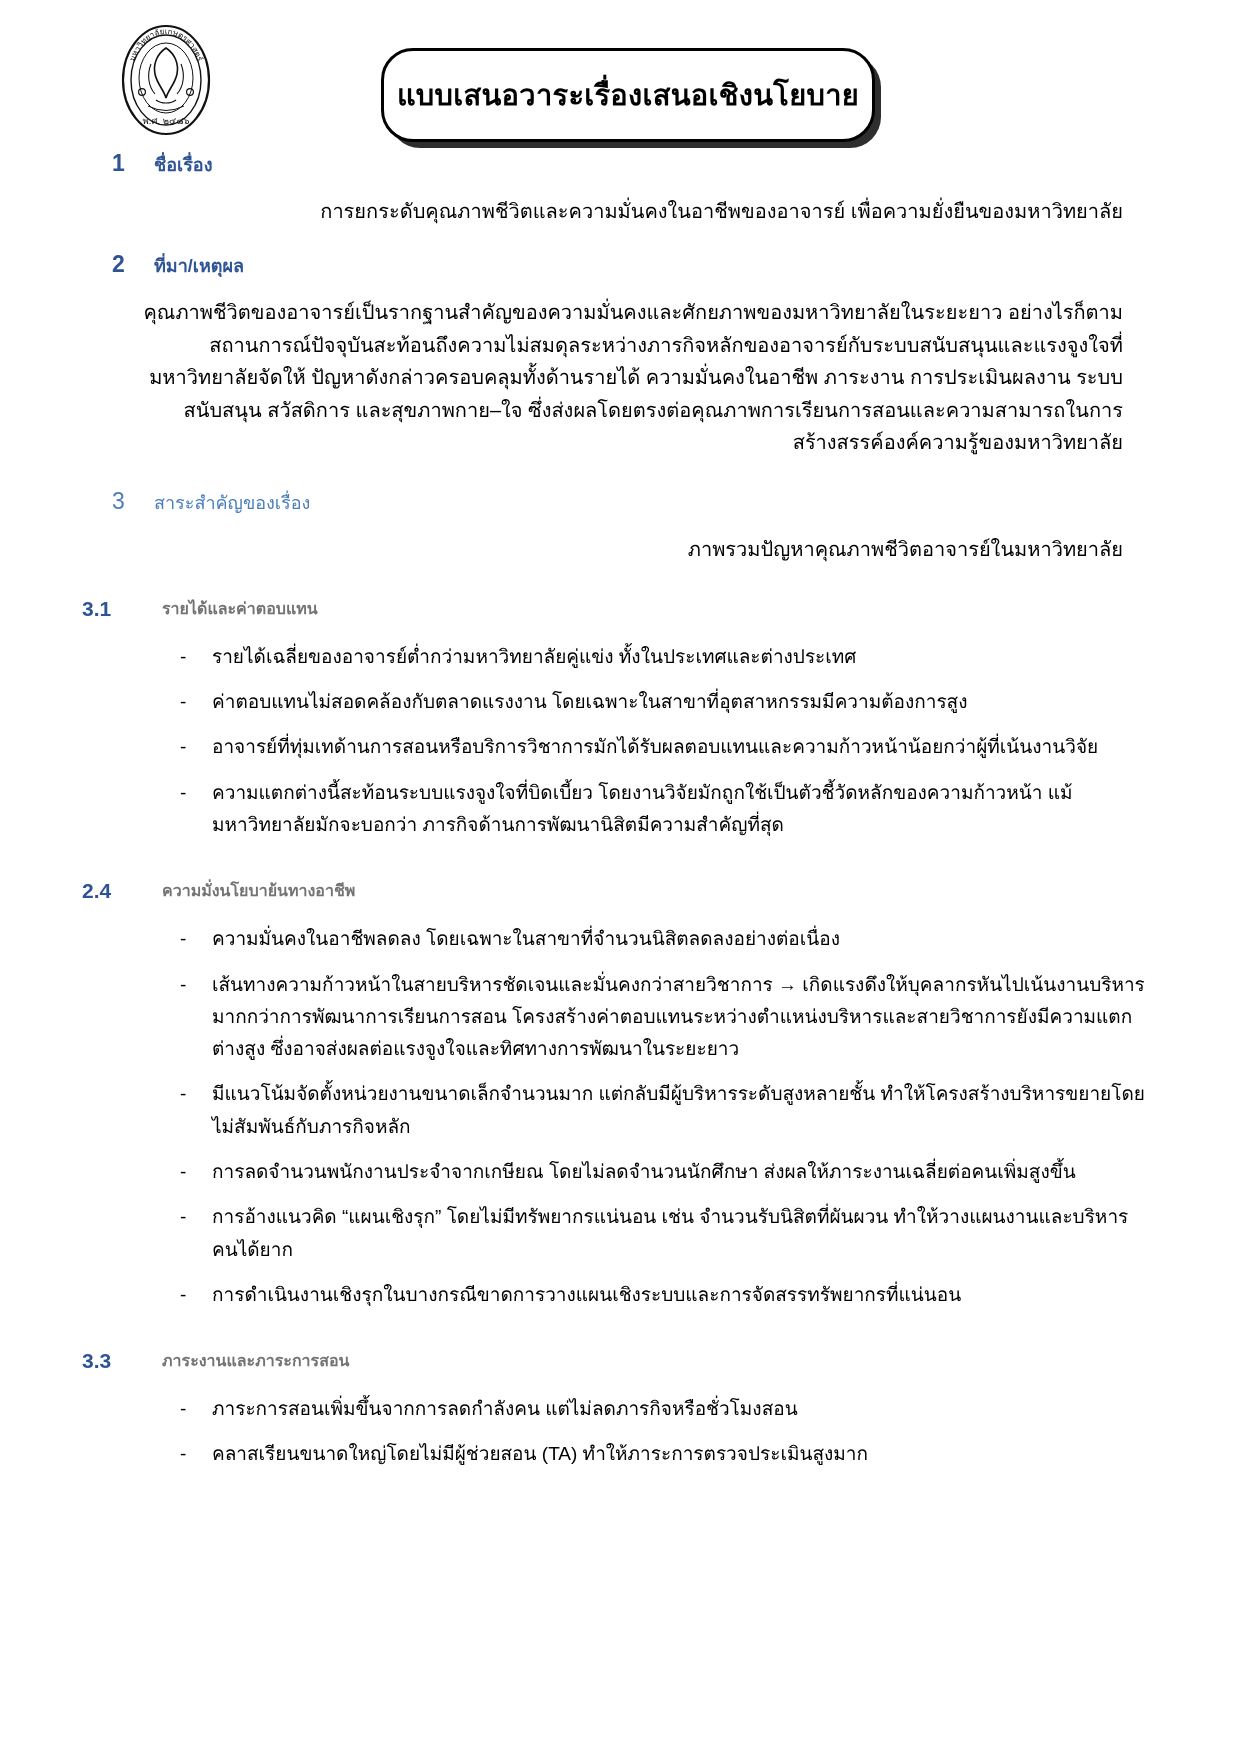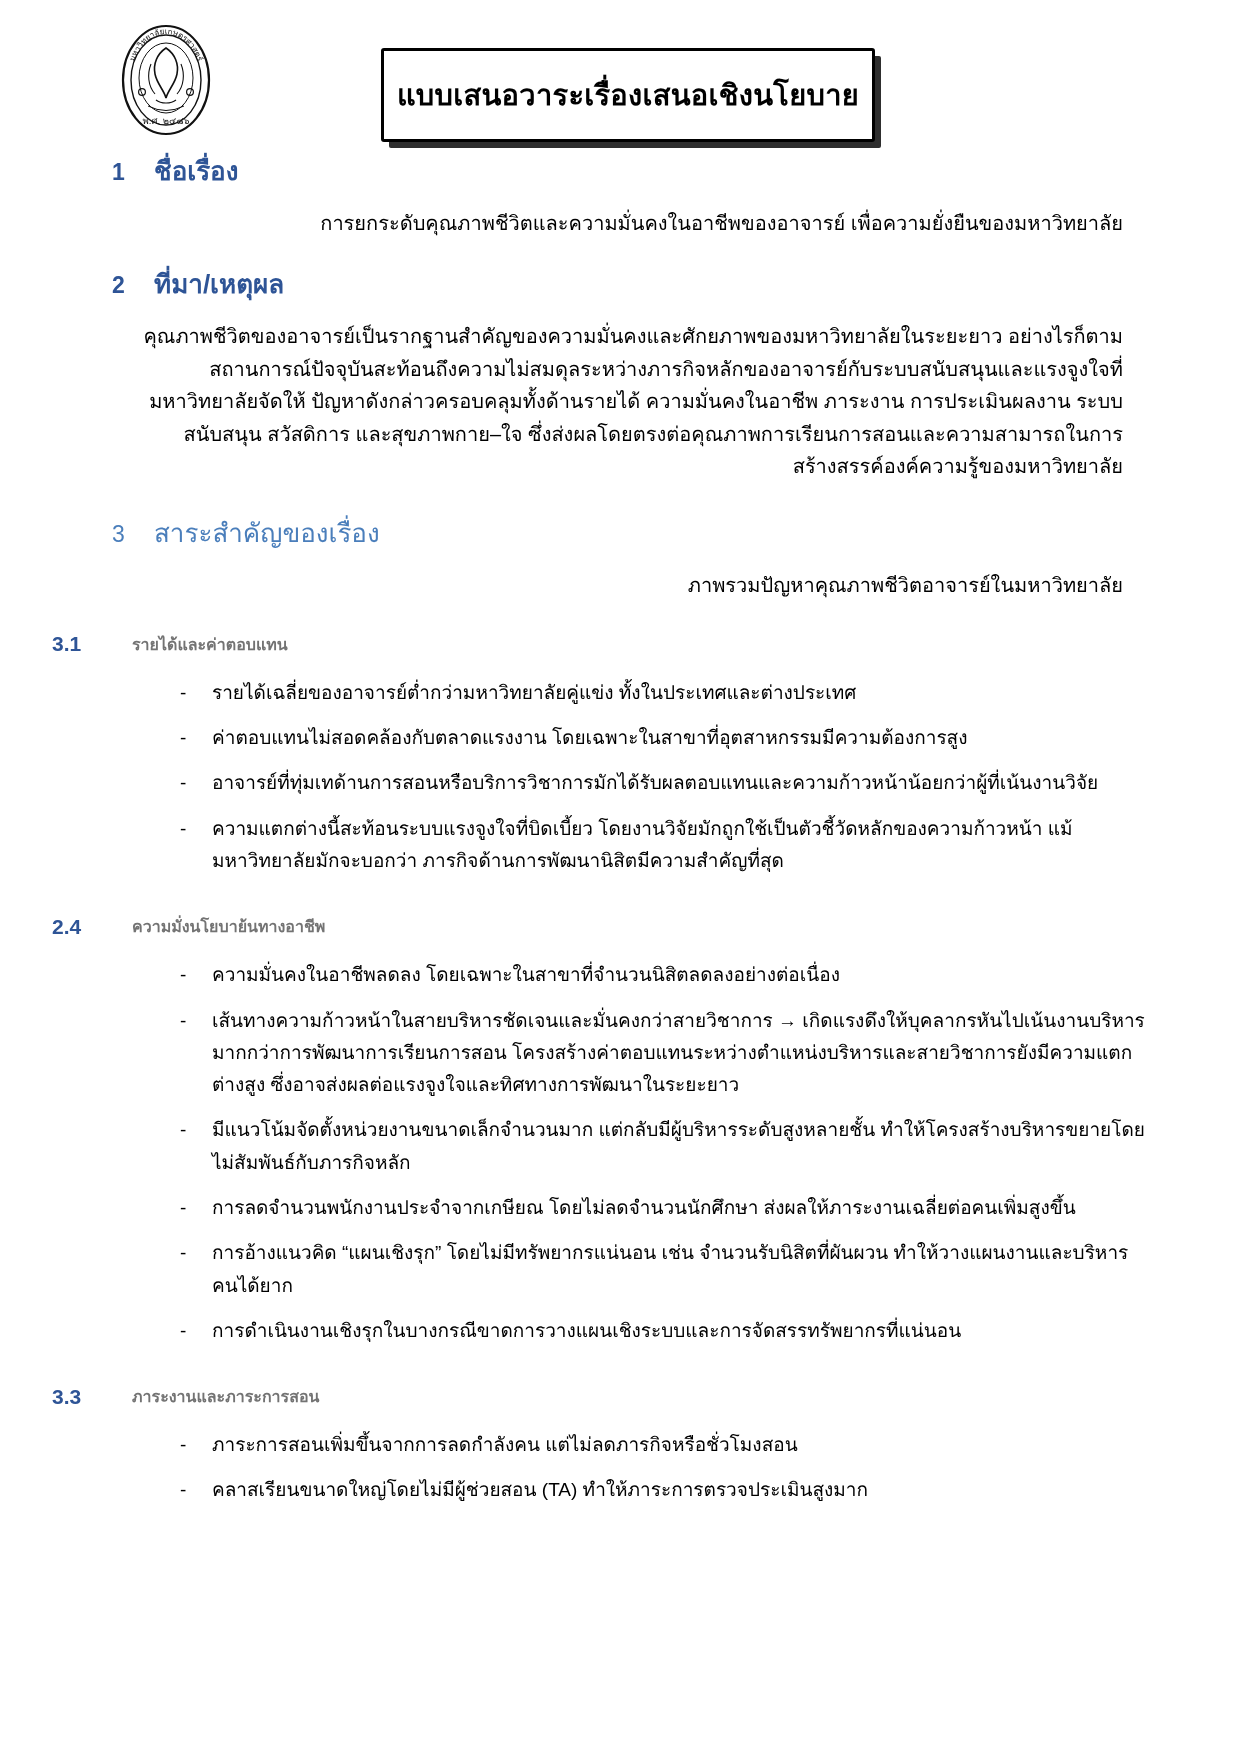--- a/index.html
+++ b/index.html
@@ -35,21 +35,21 @@
   }
   .logo svg { display: block; }
 
   .title-box {
     position: absolute;
     left: 381px;
     top: 48px;
     width: 488px;
     height: 88px;
     border: 3px solid #000000;
-    border-radius: 3px;
+    border-radius: 32px;
     background: #ffffff;
     box-shadow: 7px 7px 0 -1px rgba(0,0,0,0.82);
     display: flex;
     align-items: center;
     justify-content: center;
   }
   .title-text {
     font-size: 29px;
     font-weight: 700;
     letter-spacing: 0.3px;
@@ -73,30 +73,30 @@
   }
   .h1-num {
     font-size: 23px;
     font-weight: 700;
     color: #2e5496;
     width: 42px;
     flex: 0 0 42px;
   }
   .h1-num.light { color: #4a7ebb; font-weight: 400; }
   .h1-text {
-    font-size: 26px;
+    font-size: 18px;
     font-weight: 700;
     color: #2e5496;
   }
   .h1-text.light { color: #4a7ebb; font-weight: 400; }
 
   .h2-row {
     display: flex;
-    align-items: center;
-    padding: 0 118px 0 52px;
+    align-items: flex-end;
+    padding: 0 118px 0 82px;
   }
   .h2-num {
     font-size: 21px;
     font-weight: 700;
     color: #2e5496;
     width: 50px;
     flex: 0 0 50px;
   }
   .h2-text {
     font-size: 16px;

